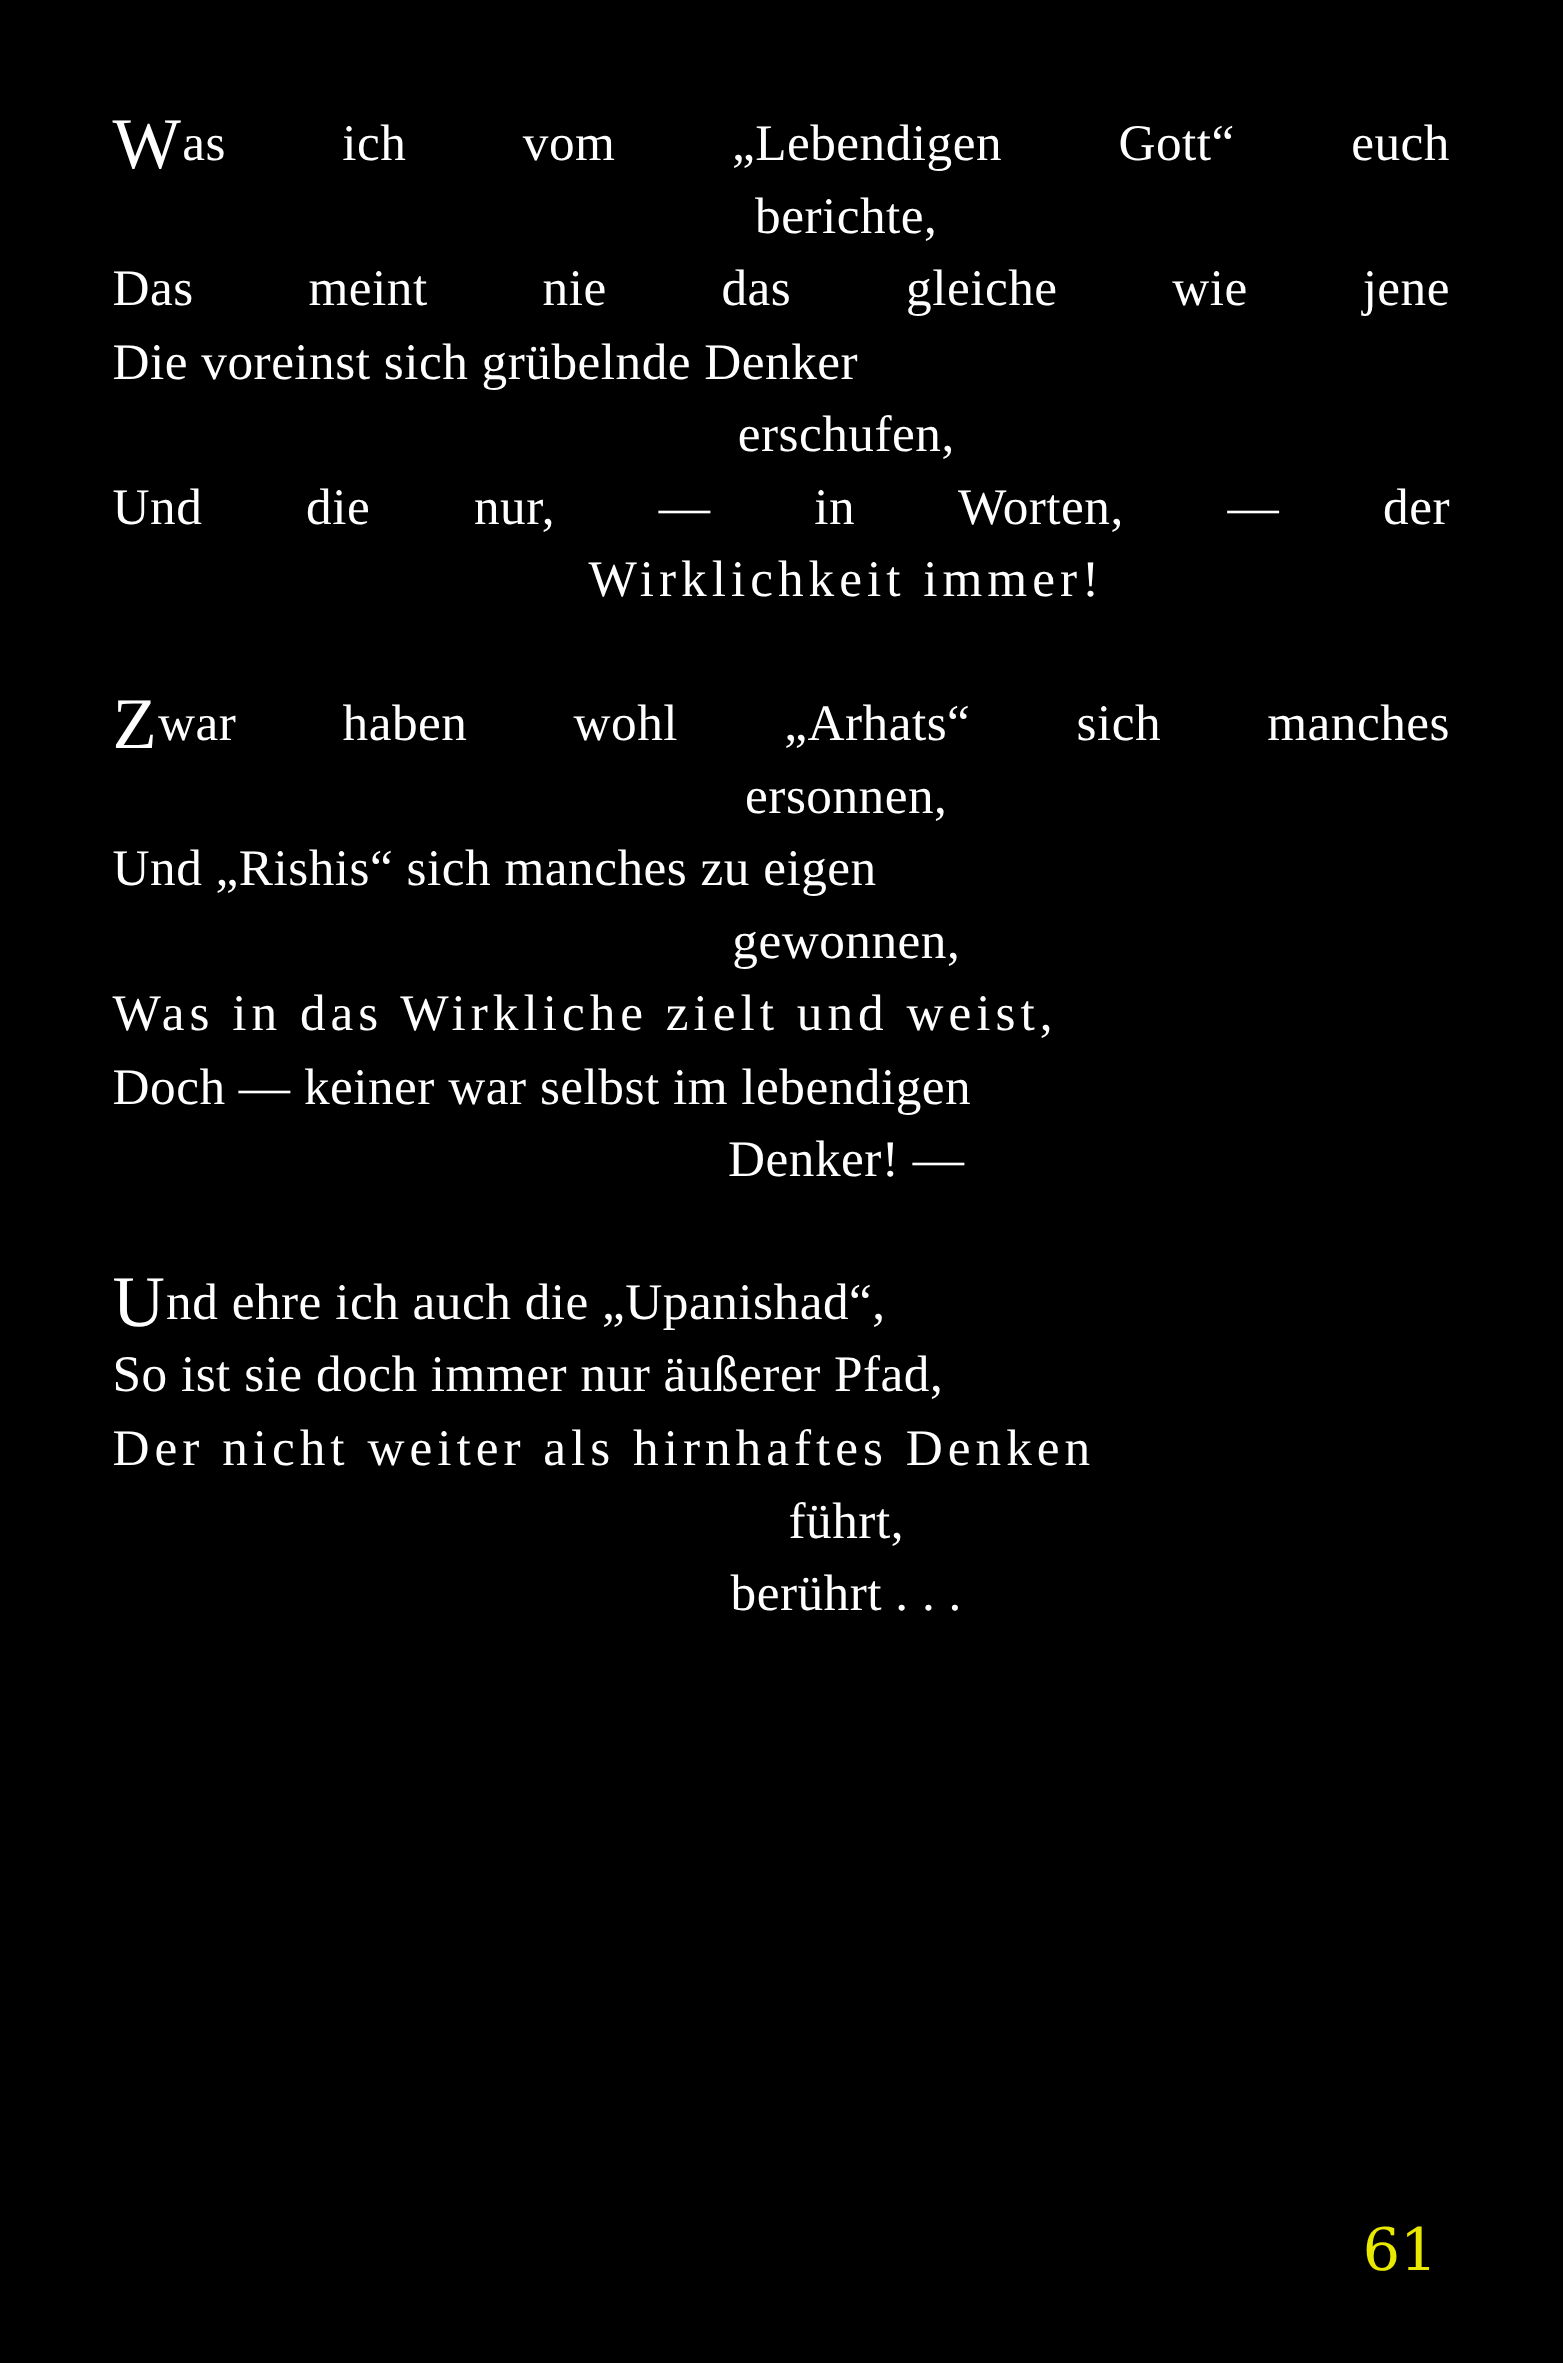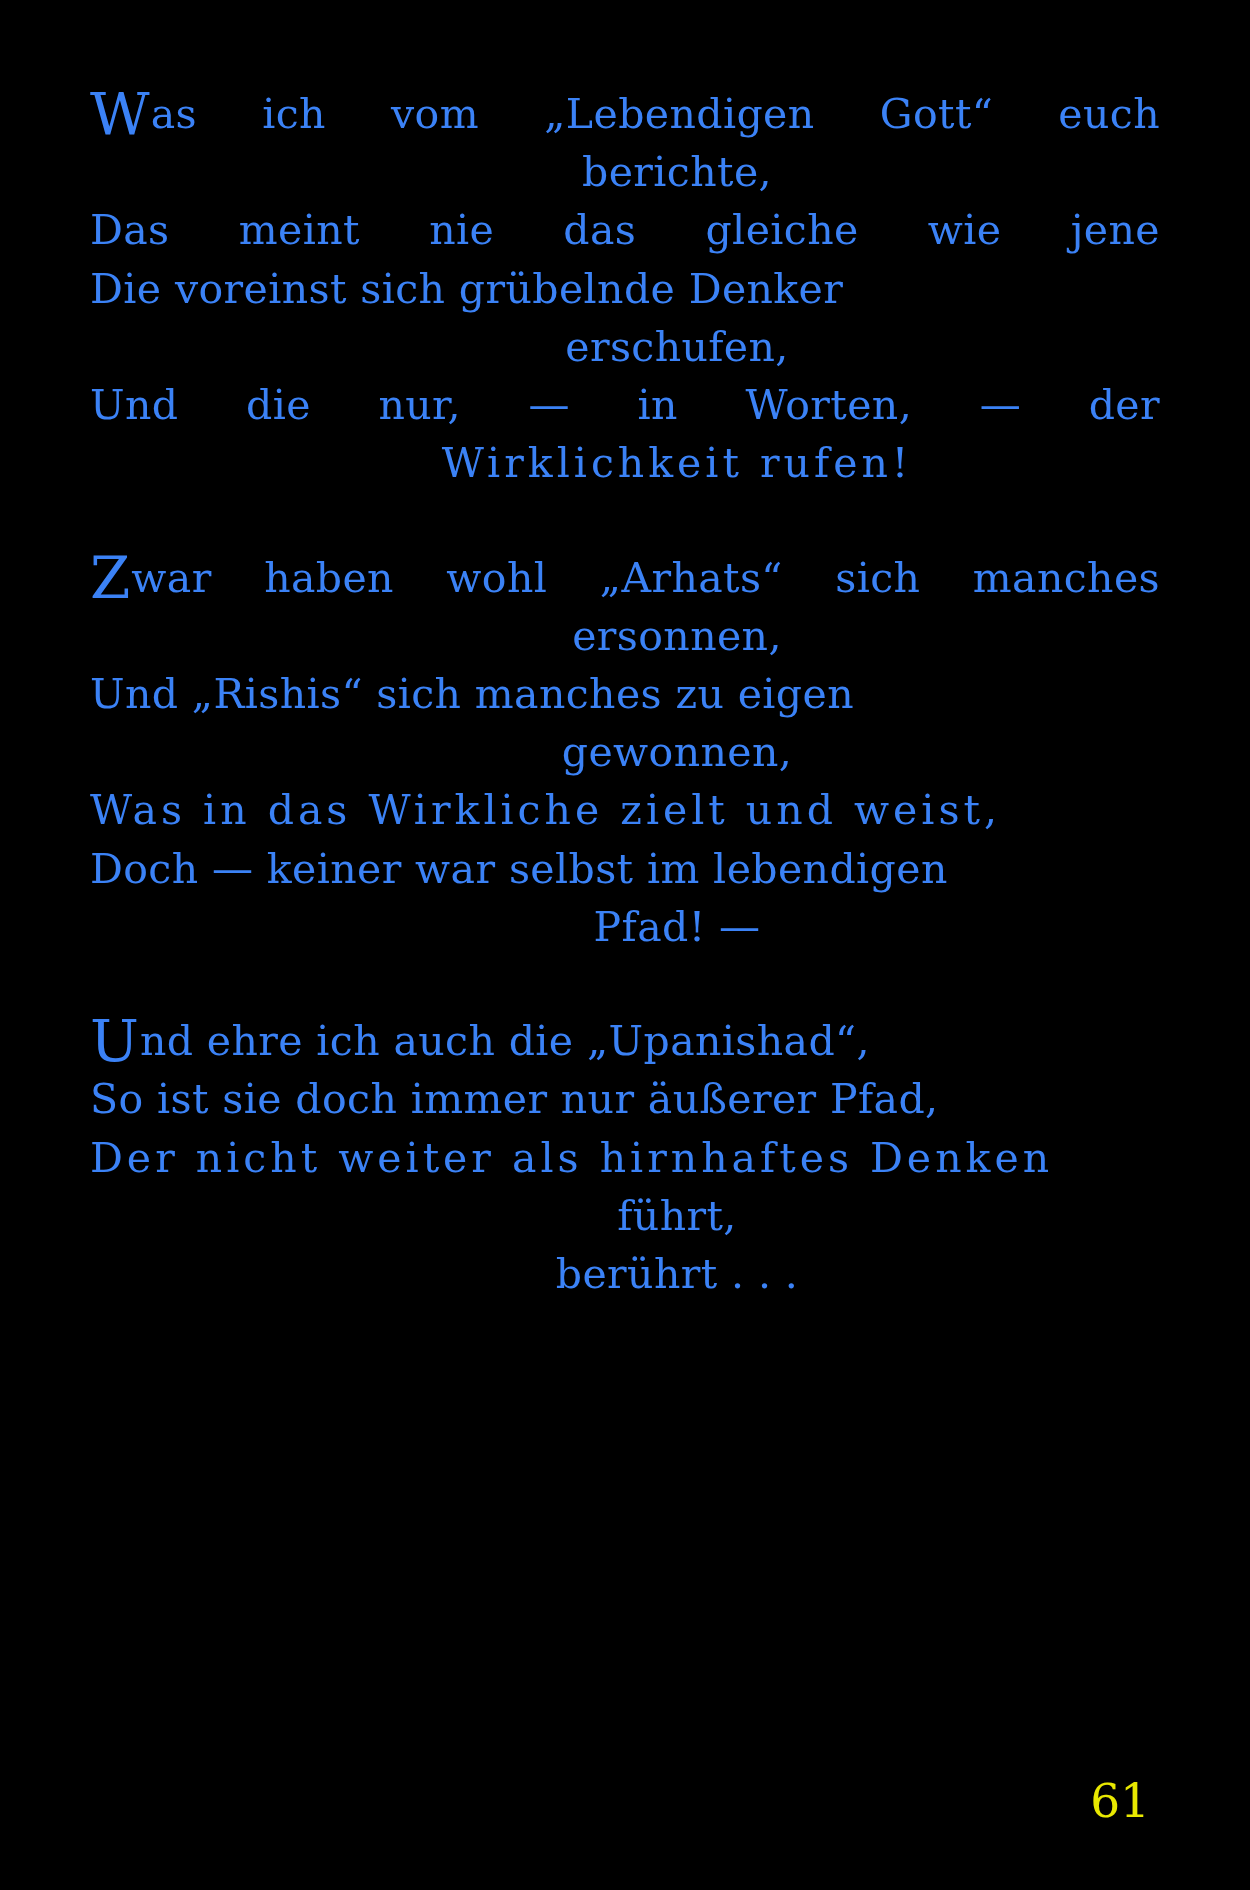--- a/index.html
+++ b/index.html
@@ -21,25 +21,26 @@
     left: 90px;
     top: 85px;
     width: 1070px;
   }
   .stanza {
     margin-bottom: 56px;
   }
   .line {
     font-size: 41px;
     line-height: 1.42;
-    color: #3b82f6;
+    color: #ffffff;
     text-align: justify;
     text-justify: inter-word;
     white-space: pre-wrap;
     letter-spacing: 0.4px;
+    font-family: Liberation Serif, serif;
   }
   
   .cont {
     padding-left: 104px;
     text-align: center;
   }
   .justify-full {
     
     text-align-last: justify;
   }
@@ -67,31 +68,31 @@
 
   <div class="poem">
 
     <div class="stanza">
       <div class="line justify-full"><span class="dropcap">W</span><span>as ich vom „Lebendigen Gott“ euch</span></div>
       <div class="line cont">berichte,</div>
       <div class="line justify-full">Das meint nie das gleiche wie jene</div>
       <div class="line">Die voreinst sich grübelnde Denker</div>
       <div class="line cont">erschufen,</div>
       <div class="line justify-full">Und die nur, — in Worten, — der</div>
-      <div class="line cont spaced">Wirklichkeit rufen!</div>
+      <div class="line cont spaced">Wirklichkeit immer!</div>
     </div>
 
     <div class="stanza">
       <div class="line justify-full"><span class="dropcap">Z</span><span>war haben wohl „Arhats“ sich manches</span></div>
       <div class="line cont">ersonnen,</div>
       <div class="line">Und „Rishis“ sich manches zu eigen</div>
       <div class="line cont">gewonnen,</div>
       <div class="line spaced">Was in das Wirkliche zielt und weist,</div>
       <div class="line">Doch — keiner war selbst im lebendigen</div>
-      <div class="line cont">Pfad! —</div>
+      <div class="line cont">Denker! —</div>
     </div>
 
     <div class="stanza">
       <div class="line"><span class="dropcap">U</span><span>nd ehre ich auch die „Upanishad“,</span></div>
       <div class="line">So ist sie doch immer nur äußerer Pfad,</div>
       <div class="line spaced">Der nicht weiter als hirnhaftes Denken</div>
       <div class="line cont">führt,</div>
       <div class="line cont">berührt . . .</div>
     </div>
 

